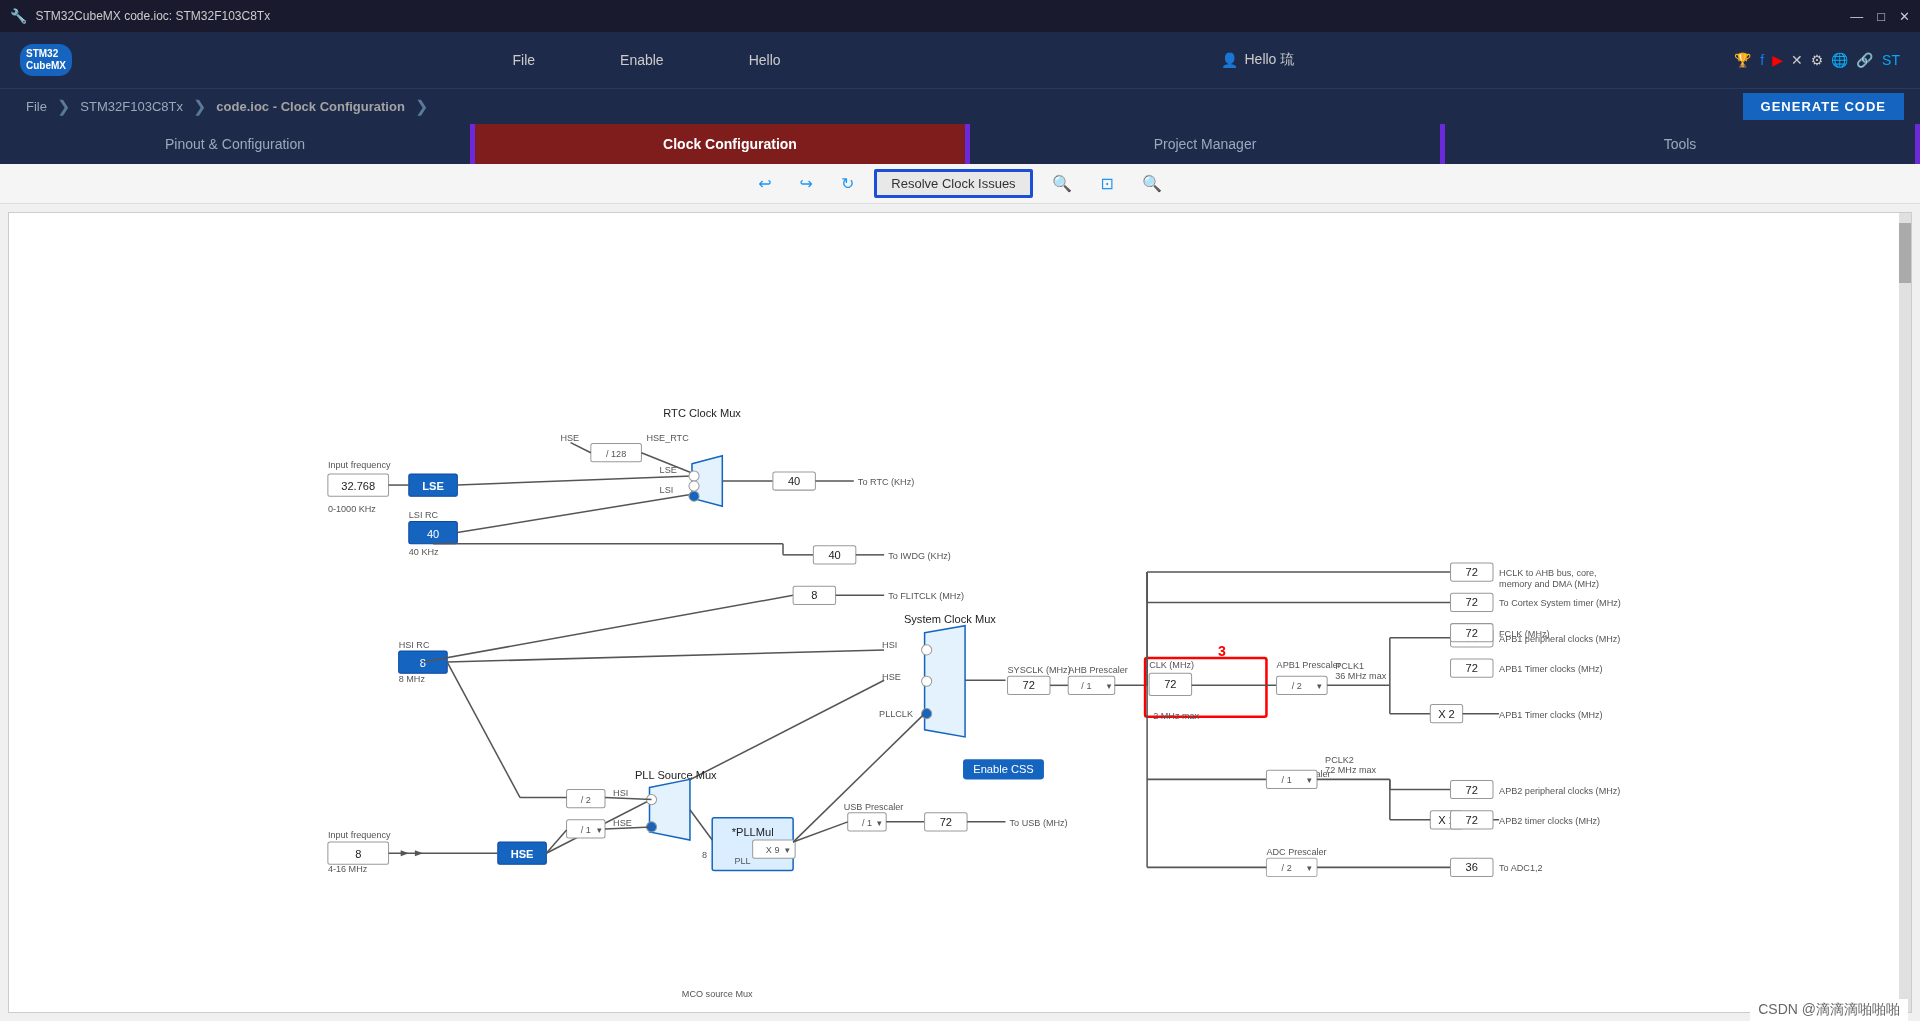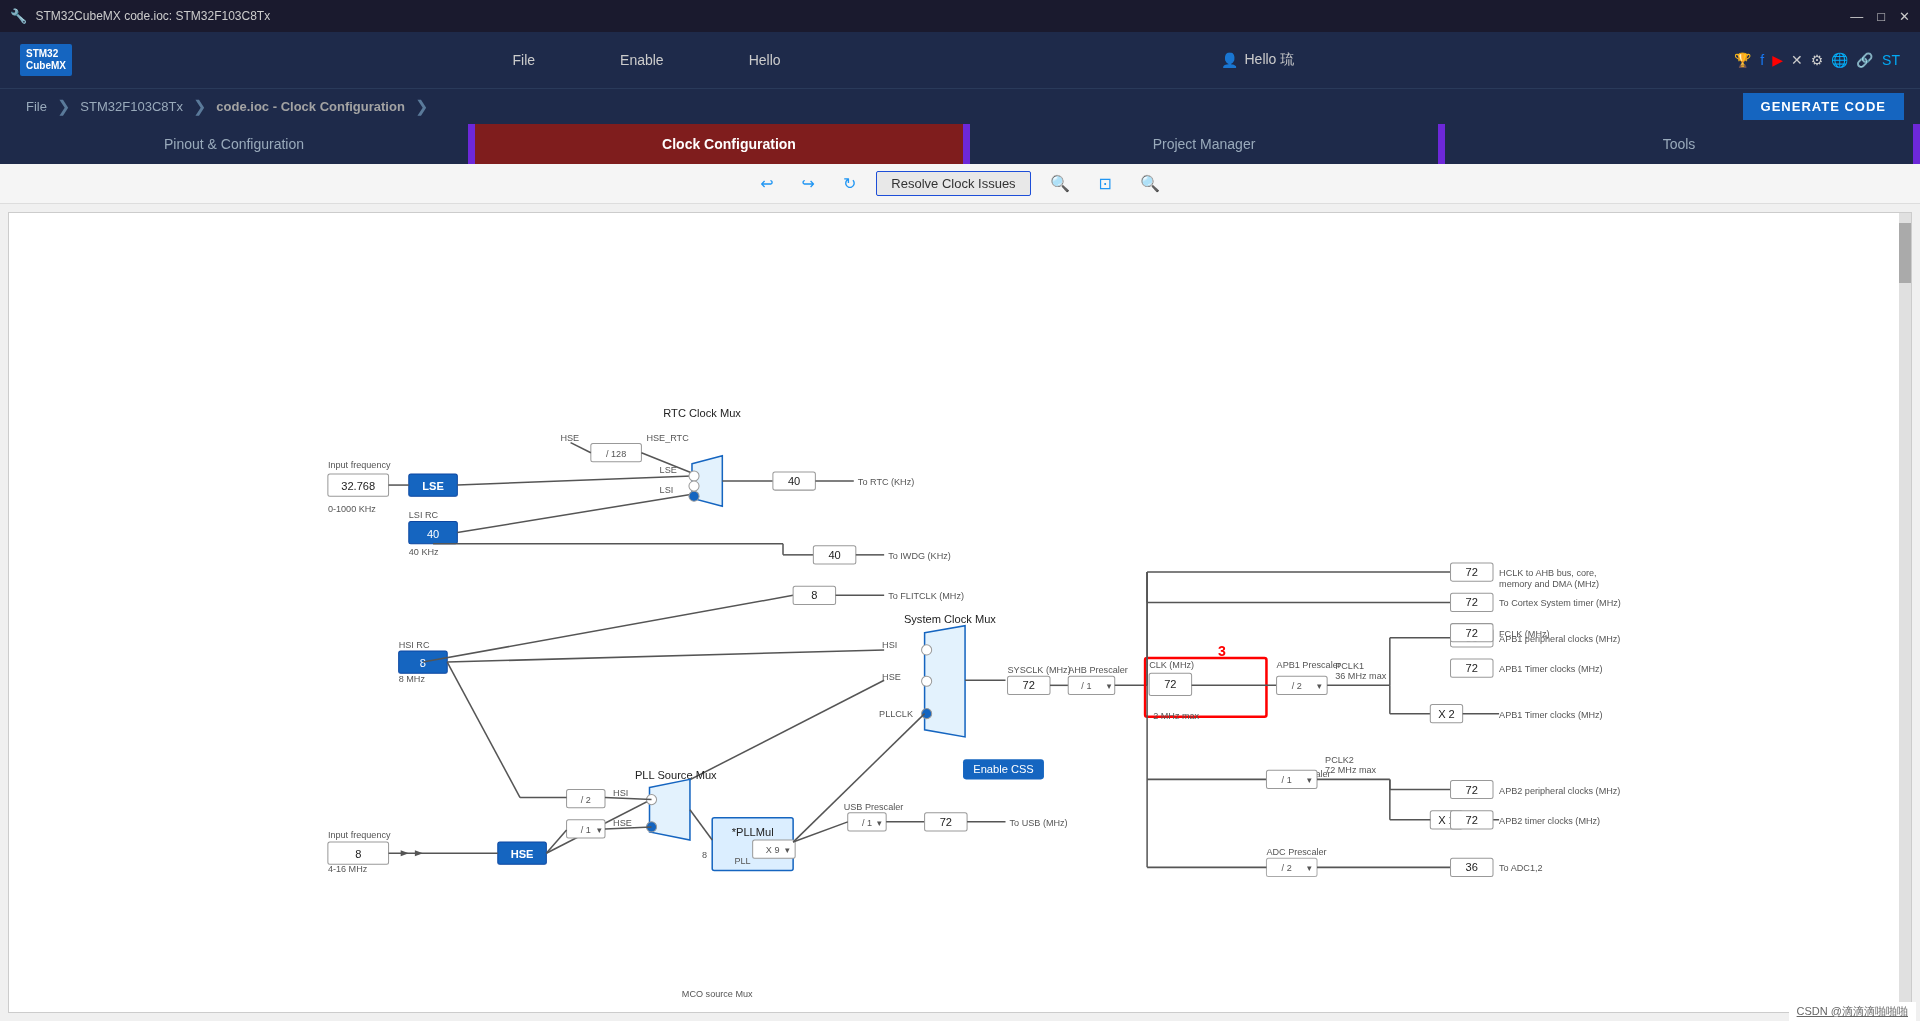--- a/index.html
+++ b/index.html
@@ -24,21 +24,21 @@
     #menubar {
       background: #1e2a4a;
       height: 56px;
       display: flex;
       align-items: center;
       padding: 0 20px;
       gap: 0;
       justify-content: space-between;
     }
     #menubar .logo { display: flex; align-items: center; gap: 4px; }
-    #menubar .logo-box { background: #1565c0; color: white; font-weight: bold; font-size: 10px; padding: 4px 6px; line-height: 1.2; border-radius: 2px; }
+    #menubar .logo-box { background: #1565c0; color: white; font-weight: bold; font-size: 10px; padding: 4px 6px; line-height: 1.2; border-radius: 13px; }
     #menubar .menu-items { display: flex; gap: 85px; }
     #menubar .menu-item { color: #ccc; font-size: 14px; cursor: pointer; }
     #menubar .user { color: #ccc; font-size: 14px; display: flex; align-items: center; gap: 6px; }
     #menubar .social-icons { display: flex; gap: 8px; align-items: center; }
     #menubar .social-icon { color: #ccc; font-size: 14px; }
 
     
     #breadcrumb {
       background: #1e2a4a;
       height: 36px;
@@ -71,21 +71,21 @@
       background: #1e2a4a;
     }
     .main-tab {
       flex: 1;
       display: flex;
       align-items: center;
       justify-content: center;
       color: #9ab;
       font-size: 14px;
       cursor: pointer;
-      border-right: 7px solid #6d28d9;
+      border-right: 5px solid #6d28d9;
     }
     .main-tab.active {
       background: #7f1d1d;
       color: white;
       font-weight: bold;
       padding-left: 20px;
     }
 
     
     #toolbar {
@@ -102,21 +102,21 @@
       background: none;
       border: 1px solid #ccc;
       padding: 4px 8px;
       cursor: pointer;
       font-size: 14px;
       color: #555;
       border-radius: 2px;
     }
     .tool-btn.resolve {
       background: #e8e8e8;
-      border: 1px solid #1d4ed8;
+      border: 3px solid #1d4ed8;
       padding: 4px 14px;
       font-size: 13px;
       color: #333;
     }
     .tool-btn.icon-only { border: none; font-size: 16px; color: #2196f3; }
 
     
     #content {
       display: flex;
       height: calc(1021px - 32px - 56px - 36px - 40px - 40px);
@@ -156,26 +156,25 @@
       position: absolute;
       top: 0; left: 0;
       width: 100%;
       height: 100%;
     }
 
     
     #bottom-bar {
       position: fixed;
       bottom: 0;
-      right: 4px;
+      right: 12px;
       background: white;
       color: #666;
-      font-size: 11px;
+      font-size: 14px;
       padding: 2px 8px;
-      text-decoration: underline;
     }
 
     
     .clk-box {
       fill: white;
       stroke: #999;
       stroke-width: 1;
     }
     .clk-box-blue {
       fill: #1565c0;

